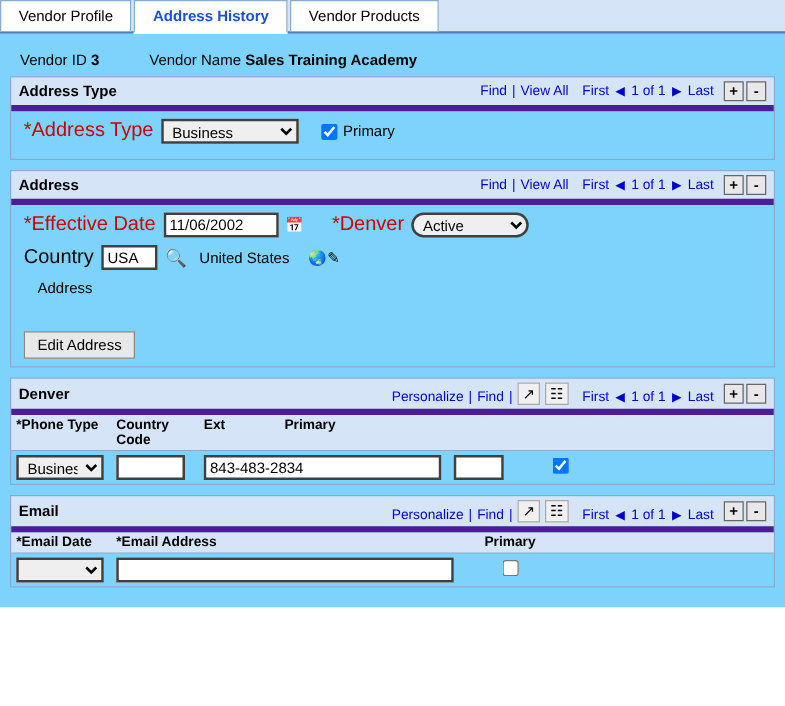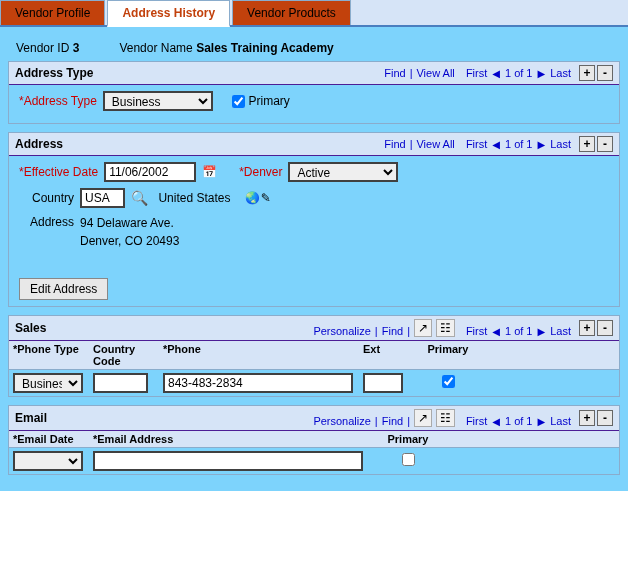--- a/index.html
+++ b/index.html
@@ -6,29 +6,29 @@
     body { font-family: Arial, sans-serif; font-size: 12px; background: #fff; width: 628px; }
 
     
     .tabs { display: flex; background: #d6e4f7; border-bottom: 2px solid #4a7ebf; }
     .tab {
       padding: 5px 14px;
       cursor: pointer;
       border: 1px solid #8aaccc;
       border-bottom: none;
       margin-right: 2px;
-      background: #c2410c;
+      background: #ffffff;
       color: #000;
       font-size: 12px;
     }
     .tab.active {
       background: #fff;
       border-bottom: 2px solid #fff;
       font-weight: bold;
-      color: #c2410c;
+      color: #1d4ed8;
       margin-bottom: -2px;
       z-index: 1;
     }
 
     
     .content { padding: 8px; background: #7dd3fc; }
 
     
     .vendor-info { display: flex; gap: 40px; padding: 6px 8px; font-size: 12px; }
 
@@ -36,21 +36,21 @@
     .section {
       border: 1px solid #8aaccc;
       margin-bottom: 8px;
     }
     .section-header {
       background: #d6e4f7;
       padding: 3px 6px;
       display: flex;
       justify-content: space-between;
       align-items: center;
-      border-bottom: 1px solid #4c1d95;
+      border-bottom: 5px solid #4c1d95;
     }
     .section-title { font-weight: bold; color: #000; font-size: 12px; }
     .section-nav { display: flex; align-items: flex-end; gap: 4px; font-size: 11px; color: #0000cc; }
     .section-nav a { color: #0000cc; text-decoration: none; cursor: pointer; }
     .nav-btn {
       font-size: 10px;
       cursor: pointer;
       color: #0000cc;
       background: none;
       border: none;
@@ -66,33 +66,33 @@
       line-height: 14px;
       text-align: center;
       font-weight: bold;
     }
 
     
     .section-body { padding: 6px 10px; }
 
     
     .form-row { display: flex; align-items: center; margin-bottom: 6px; gap: 6px; }
-    .form-label { font-size: 12px; color: #000; }
+    .form-label { font-size: 16px; color: #000; }
     .required { color: #cc0000; }
 
     select, input[type="text"] {
       font-size: 12px;
       border: 2px solid #404040;
       padding: 1px 3px;
       height: 20px;
     }
 
     .address-type-select { width: 110px; }
     .effective-date-input { width: 92px; }
-    .status-select { width: 110px; }
+    .status-select { width: 94px; border-radius: 10px; }
 
     .cal-icon { cursor: pointer; font-size: 12px; }
     .lookup-icon { cursor: pointer; color: #000; font-size: 14px; }
 
     .primary-check { display: flex; align-items: center; gap: 4px; }
     .country-input { width: 45px; }
     .country-name { font-size: 12px; margin-left: 4px; }
 
     .address-row { display: flex; align-items: flex-start; margin-bottom: 6px; }
     .address-label { font-size: 12px; margin-right: 6px; padding-top: 1px; min-width: 55px; text-align: right; }
@@ -240,35 +240,31 @@
         <span class="form-label" style="min-width:55px;text-align:right;">Country</span>
         <input type="text" class="country-input" value="USA" style="">
         <span class="lookup-icon">🔍</span>
         <span class="country-name">United States</span>
         &nbsp;
         <span style="cursor:pointer;font-size:12px;">🌏✎</span>
       </div>
 
       <div class="address-row">
         <span class="address-label">Address</span>
-        <div class="address-text">
-          <div>94 Delaware Ave.</div>
-          <div>Denver, CO 20493</div>
-        </div>
       </div>
 
       <div style="margin-top:20px;">
         <button class="edit-address-btn">Edit Address</button>
       </div>
     </div>
   </div>
 
   <div class="section">
     <div class="section-header">
-      <span class="section-title">Sales</span>
+      <span class="section-title">Denver</span>
       <div style="display:flex;align-items:center;gap:4px;">
         <div class="section-nav">
           <a class="pers-link">Personalize</a>
           <span>|</span>
           <a class="pers-link">Find</a>
           <span>|</span>
           <button class="icon-btn" title="Export">↗</button>
           <button class="icon-btn" title="Grid">☷</button>
           &nbsp;
           <span>First</span>
@@ -282,21 +278,20 @@
           <button class="pm-btn">-</button>
         </div>
       </div>
     </div>
 
     <div class="grid-header">
       <div class="col-phone-type">*Phone Type</div>
       <div class="col-country-code">
         <span>Country Code</span>
       </div>
-      <div class="col-phone">*Phone</div>
       <div class="col-ext">Ext</div>
       <div class="col-primary">Primary</div>
     </div>
 
     <div class="grid-row">
       <div class="col-phone-type">
         <select class="small-select">
           <option>Business</option>
           <option>Home</option>
           <option>Mobile</option>

